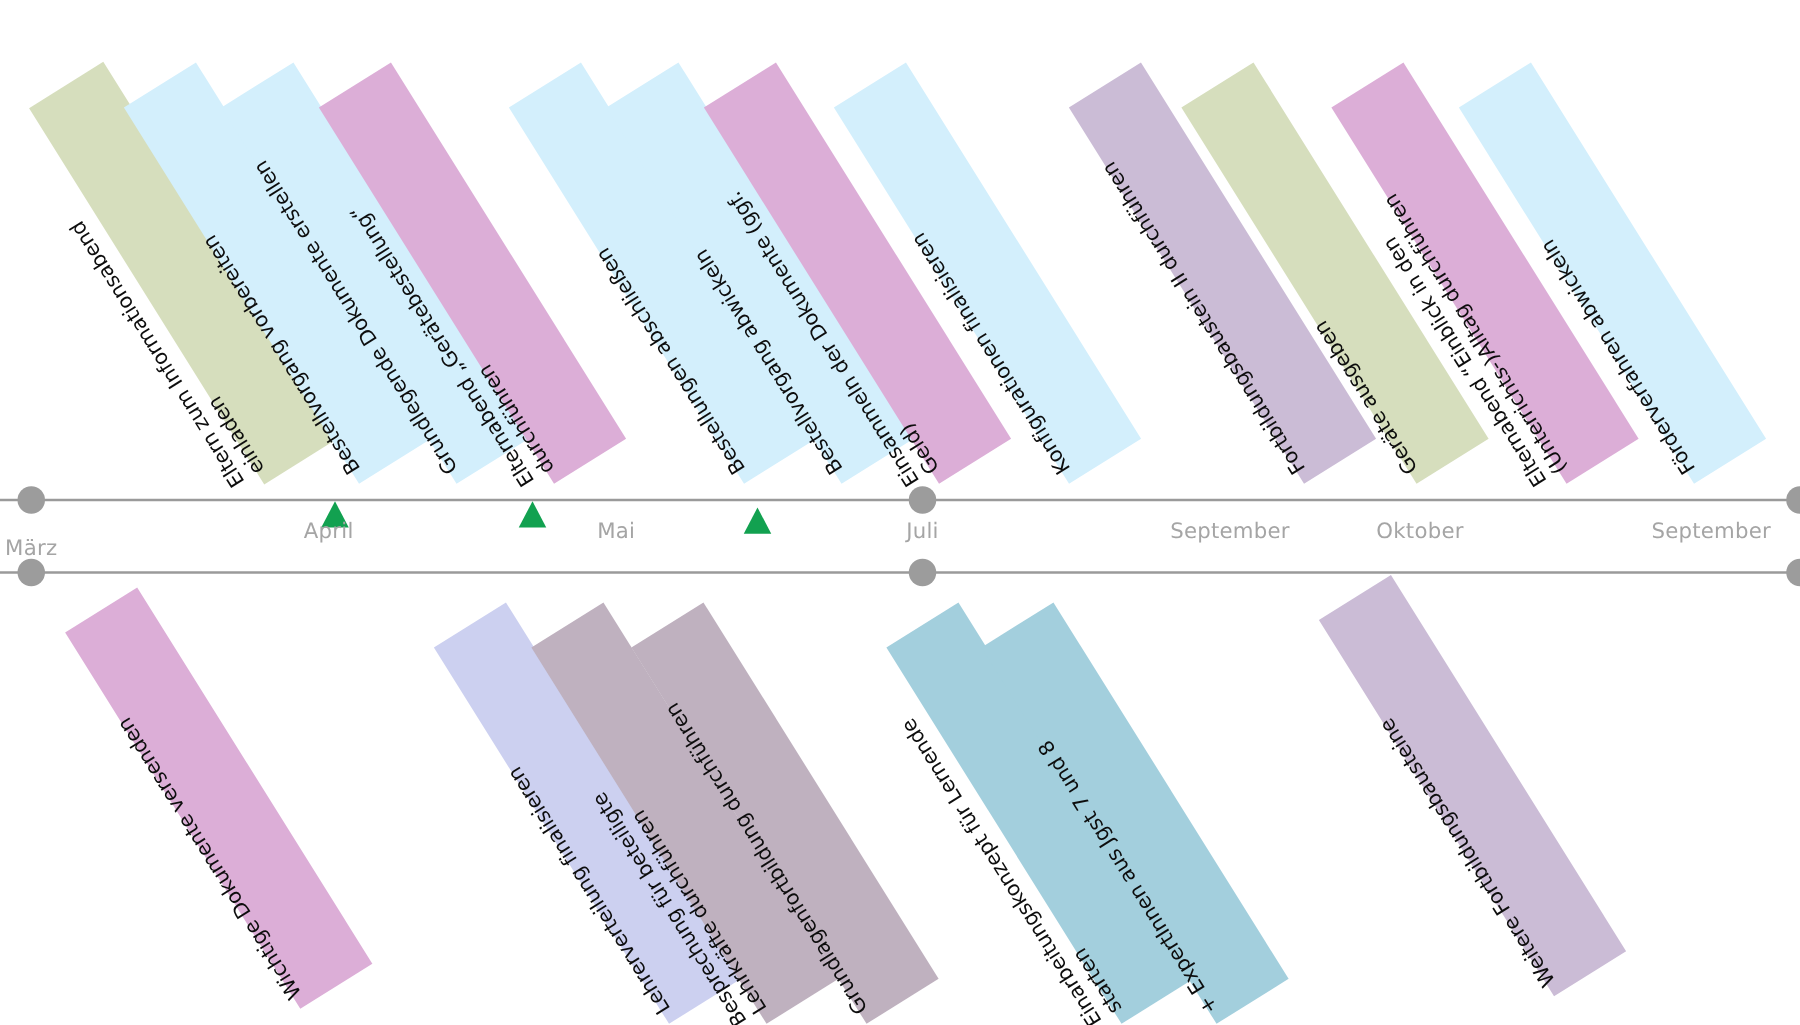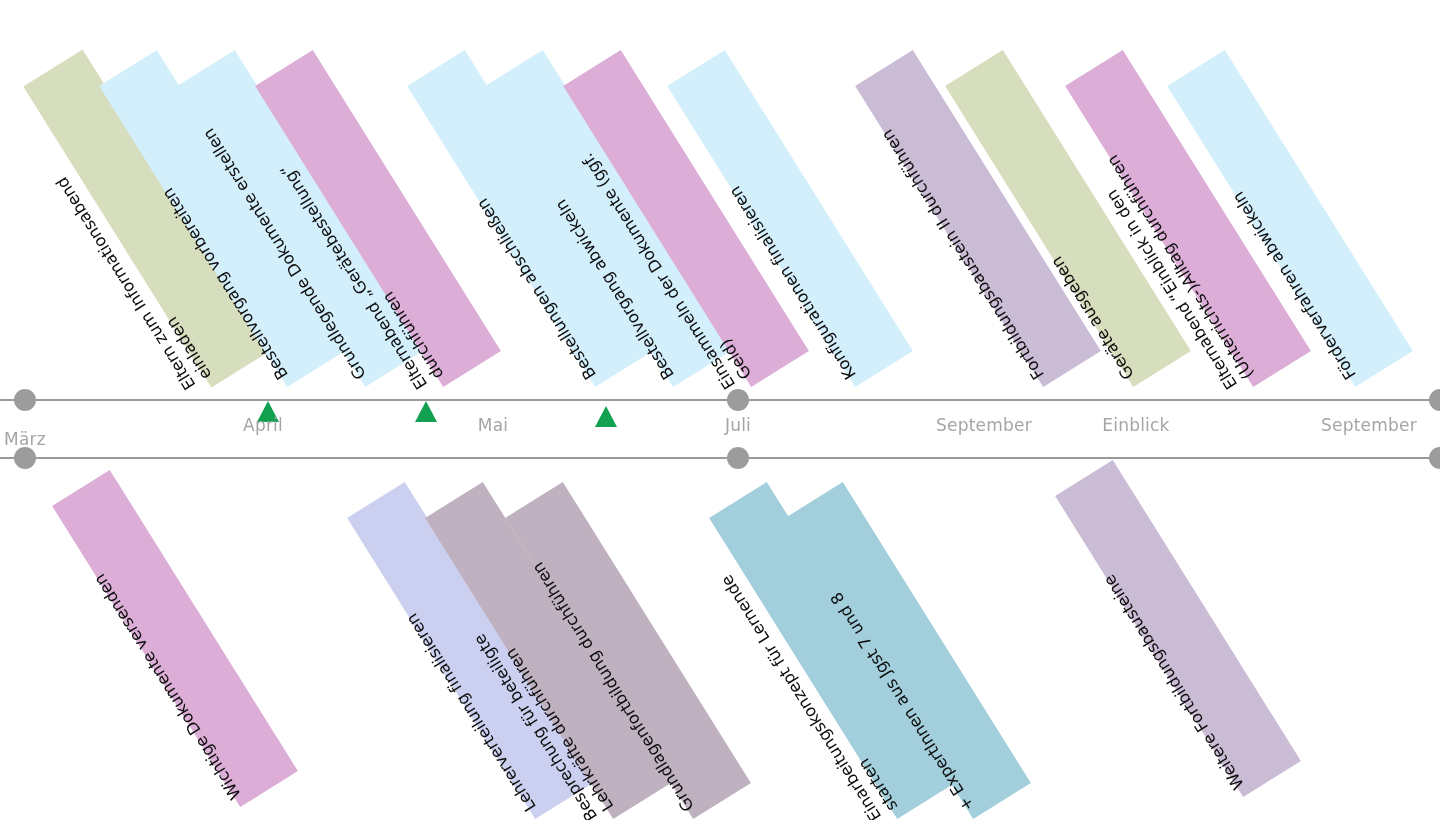--- a/index.html
+++ b/index.html
@@ -147,21 +147,21 @@
       <div class="milestone" style="left: 268px; top: 401px; border-bottom-color: rgb(18, 161, 80);"></div>
       <div class="milestone" style="left: 426px; top: 401px; border-bottom-color: rgb(18, 161, 80);"></div>
       <div class="milestone" style="left: 606px; top: 406px; border-bottom-color: rgb(18, 161, 80);"></div>
     </div>
   <div id="month-labels">
       <div class="month-label" style="left: 25px; margin-top: 14px;">März</div>
       <div class="month-label" style="left: 263px; text-align: center;">April</div>
       <div class="month-label" style="left: 493px;">Mai</div>
       <div class="month-label" style="left: 738px;">Juli</div>
       <div class="month-label" style="left: 984px; text-align: center;">September</div>
-      <div class="month-label" style="left: 1136px;">Einblick</div>
+      <div class="month-label" style="left: 1136px;">Oktober</div>
       <div class="month-label" style="left: 1369px;">September</div>
     </div>
 
   <div id="bars-below">
       <div class="bar" style="width: 68px; height: 355px; left: 141px; top: 460.5px; background: rgb(220, 174, 215); transform: rotate(-32deg);">
         <div class="bar-label" style="transform: rotate(-90deg); width: 331px;">Wichtige Dokumente versenden</div>
       </div>
       <div class="bar" style="width: 68px; height: 355px; left: 436px; top: 472.5px; background: rgb(204, 208, 240); transform: rotate(-32deg);">
         <div class="bar-label" style="transform: rotate(-90deg); width: 331px;">Lehrerverteilung finalisieren</div>
       </div>

